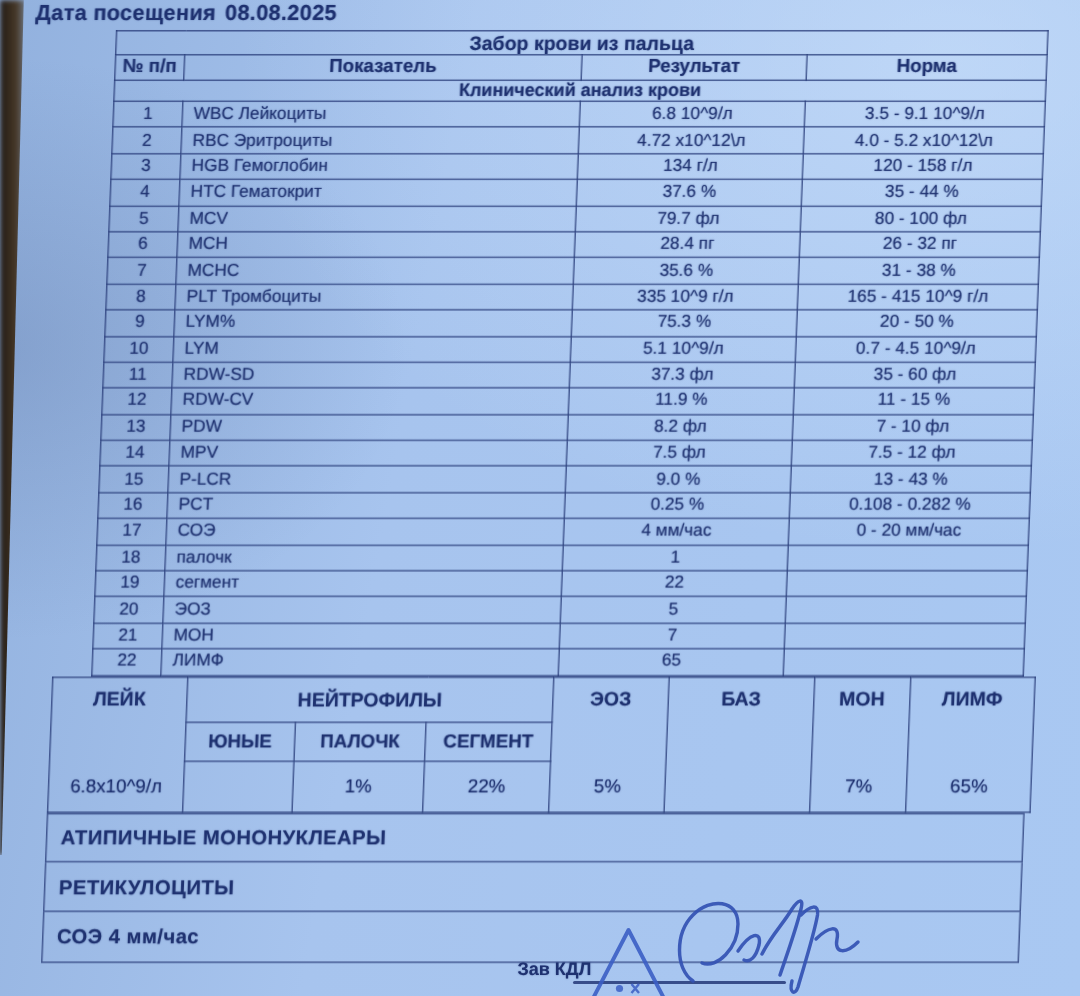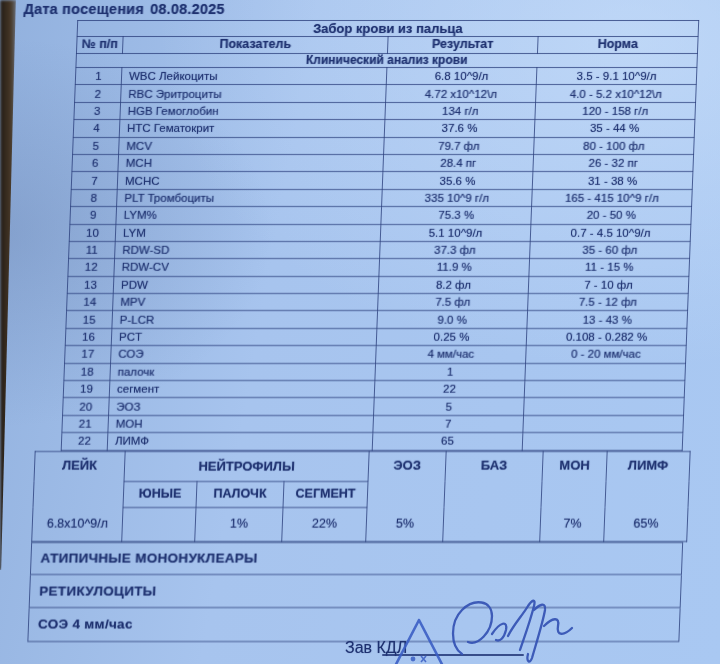--- a/index.html
+++ b/index.html
@@ -69,21 +69,21 @@
   .extra-row{
     height:33.4px;border:1px solid var(--line);border-top:none;
     display:flex;align-items:center;padding-left:9px;
     font-size:13.5px;font-weight:600;letter-spacing:.3px;
   }
   .extra-row:first-child{border-top:1px solid var(--line);}
 
   .footer{position:absolute;left:0;top:592px;width:720px;height:72px;z-index:3;}
   .sign-label{
     position:absolute;left:345px;top:47px;
-    font-size:16px;font-weight:normal;color:var(--ink);
+    font-size:12px;font-weight:bold;color:var(--ink);
   }
   .sign-line{
     position:absolute;left:382px;top:62px;width:142px;height:2px;
     background:rgba(35,55,120,0.85);border-radius:1px;
   }
   .stamp{position:absolute;left:388px;top:24px;}
   .signature{position:absolute;left:448px;top:0px;}
 </style>
 </head>
 <body>

